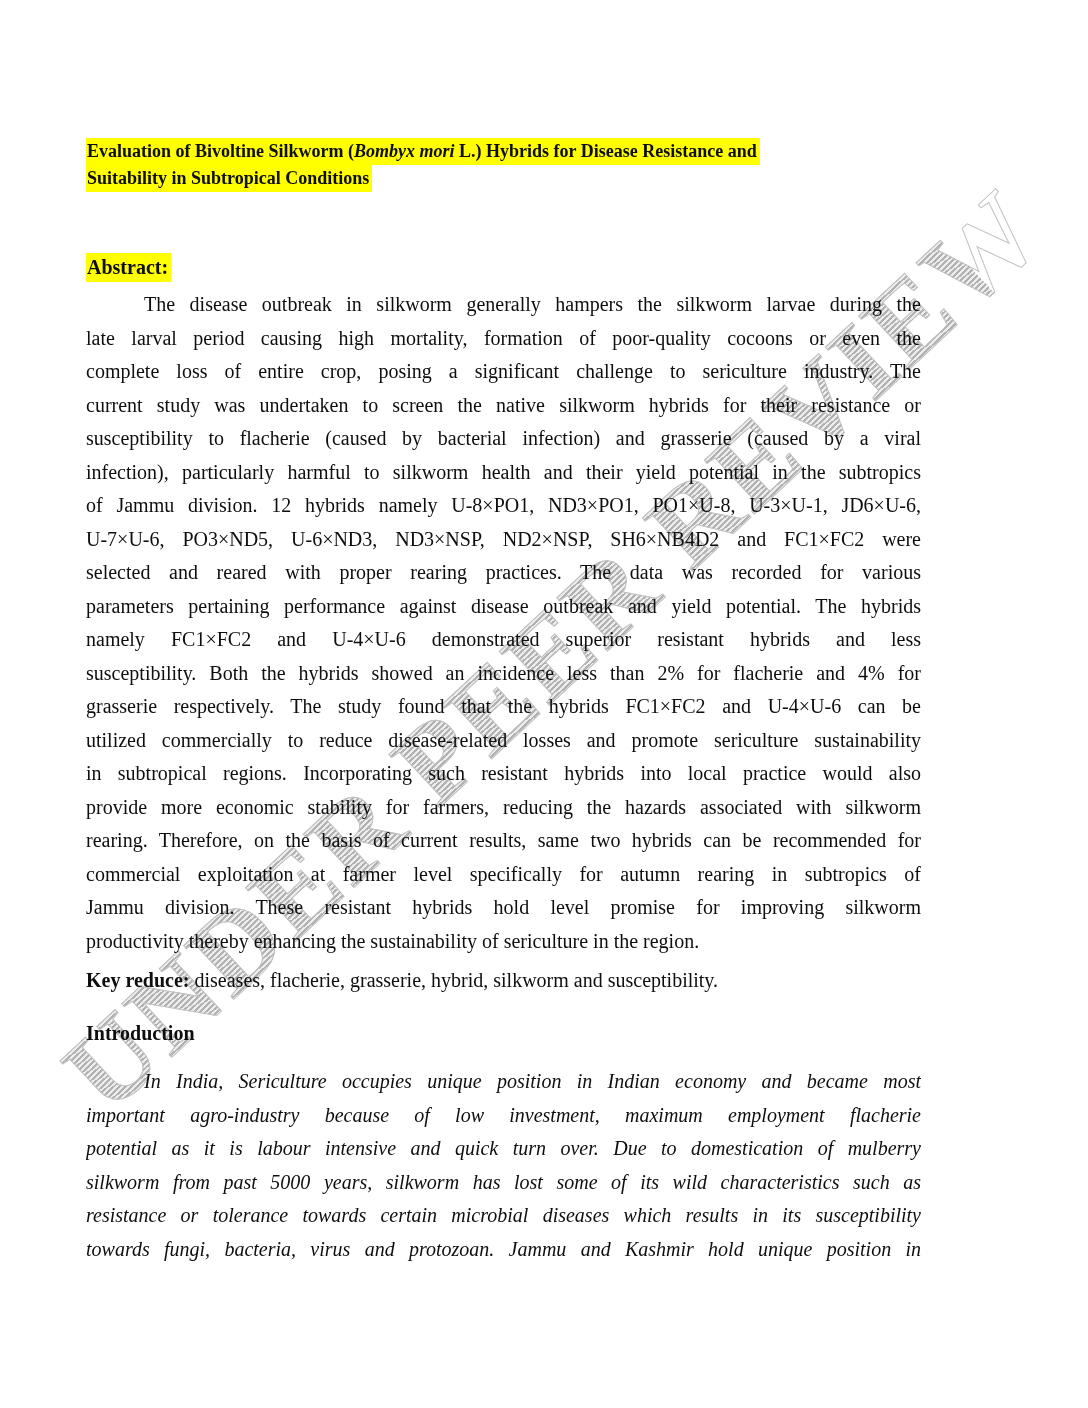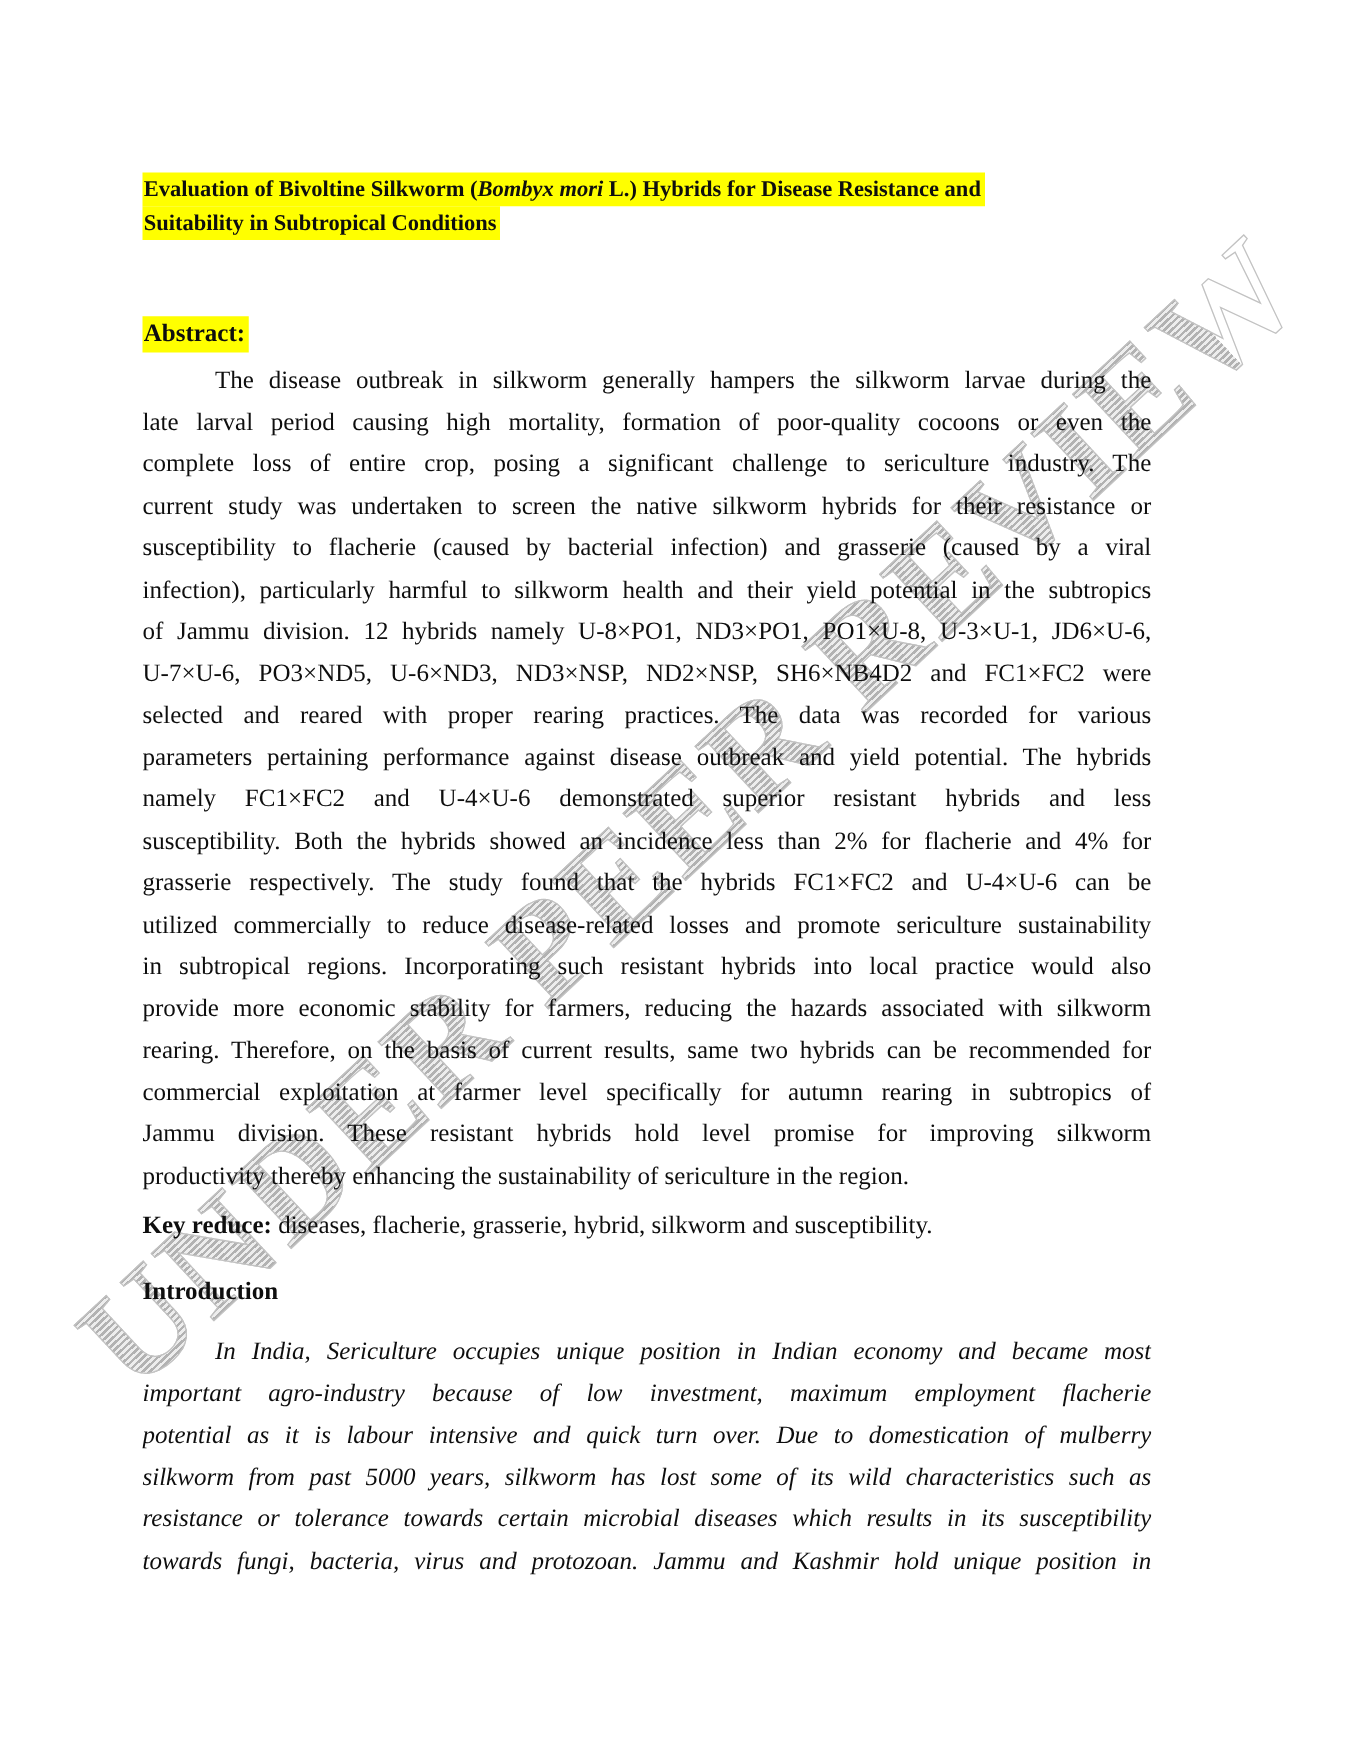--- a/index.html
+++ b/index.html
@@ -32,21 +32,21 @@
     -webkit-background-clip: text;
     background-clip: text;
     z-index: 0;
     pointer-events: none;
   }
   
   .content {
     position: relative;
     z-index: 1;
     box-sizing: border-box;
-    padding: 138px 167px 0 114px;
+    padding: 138px 167px 0 86px;
   }
   .title {
     margin: 0;
     font-size: 18px;
     font-weight: bold;
     line-height: 27px;
   }
   .title .tline { white-space: nowrap; }
   .hl {
     background: #ffff00;

